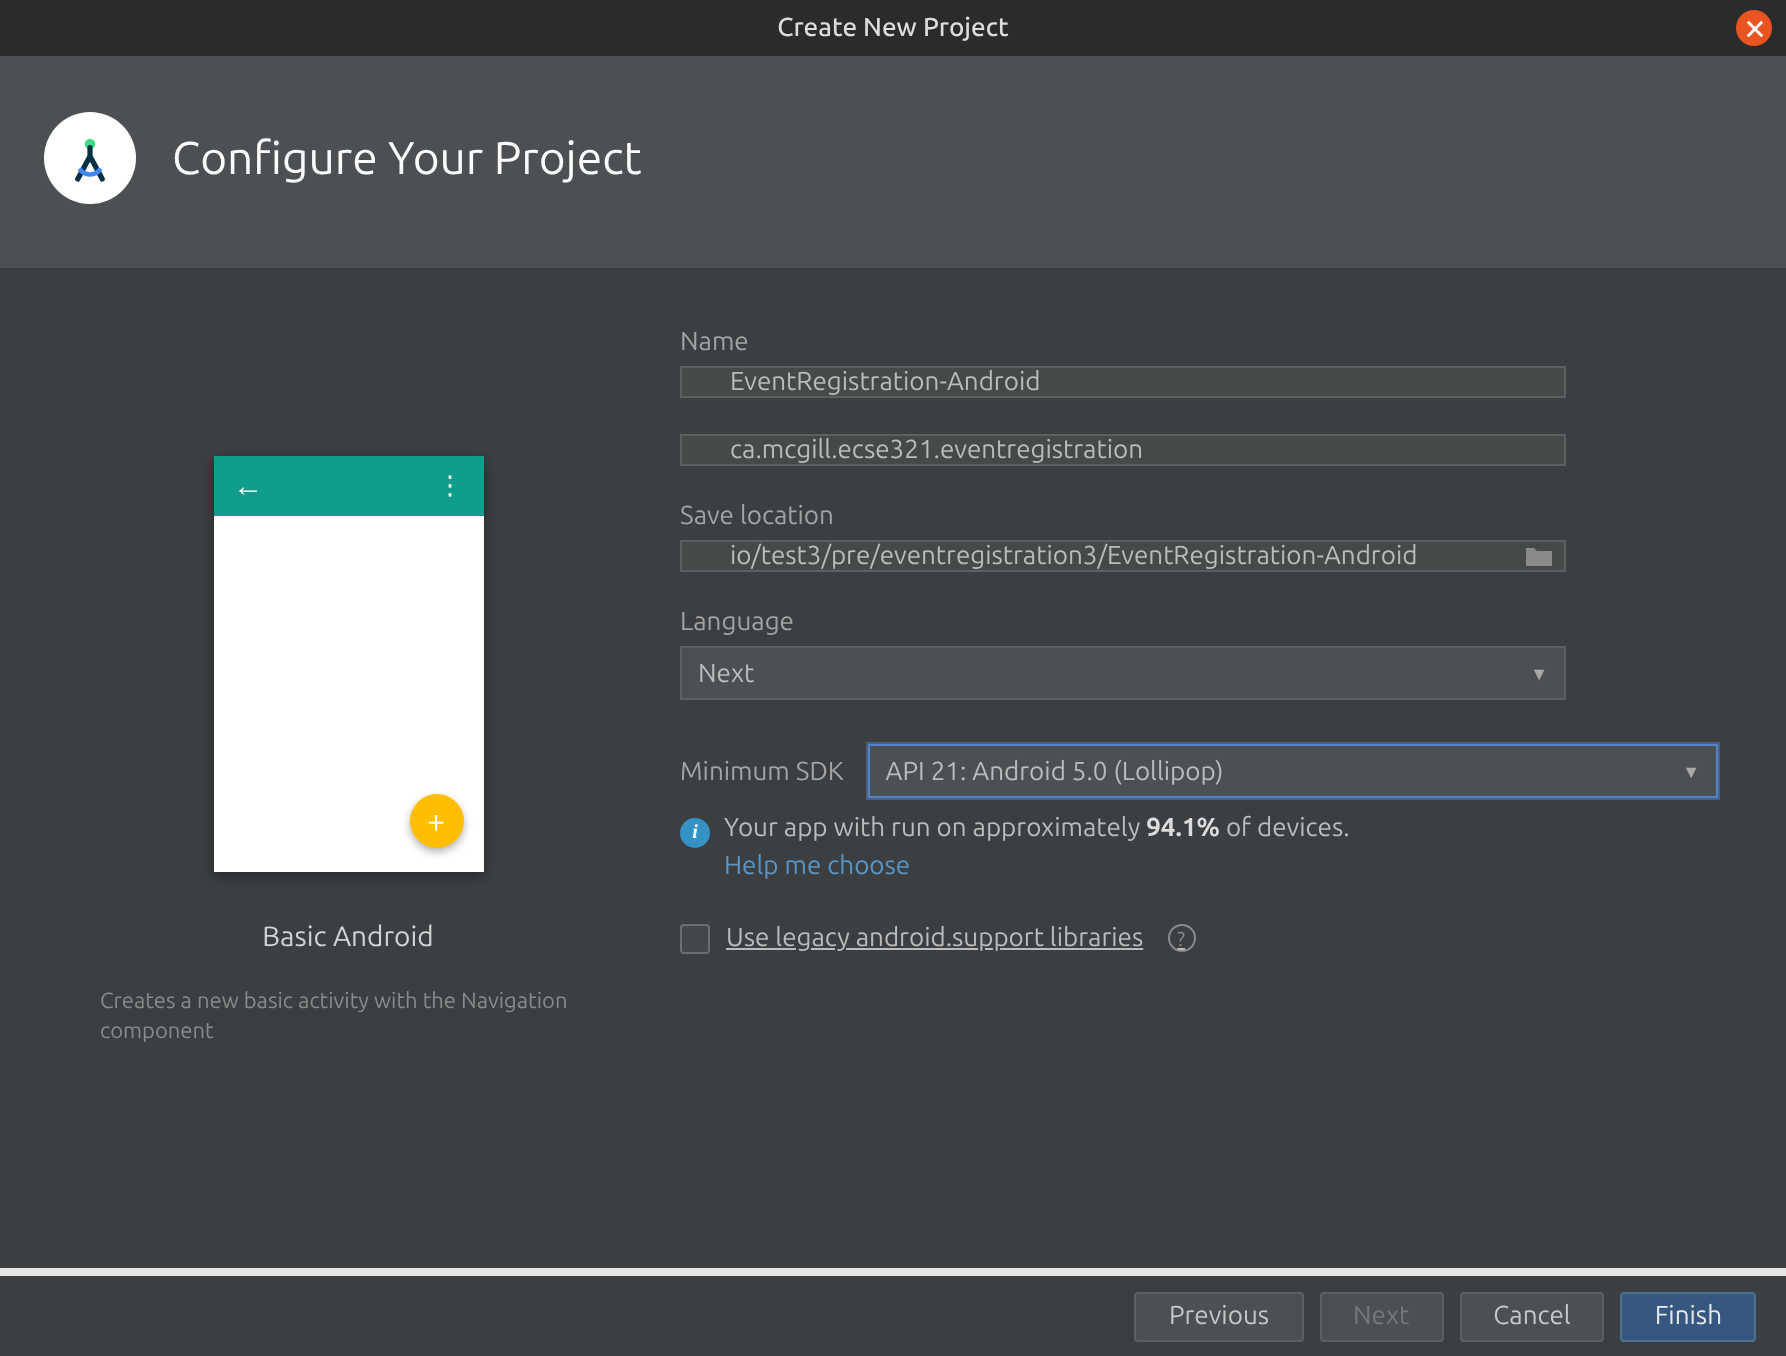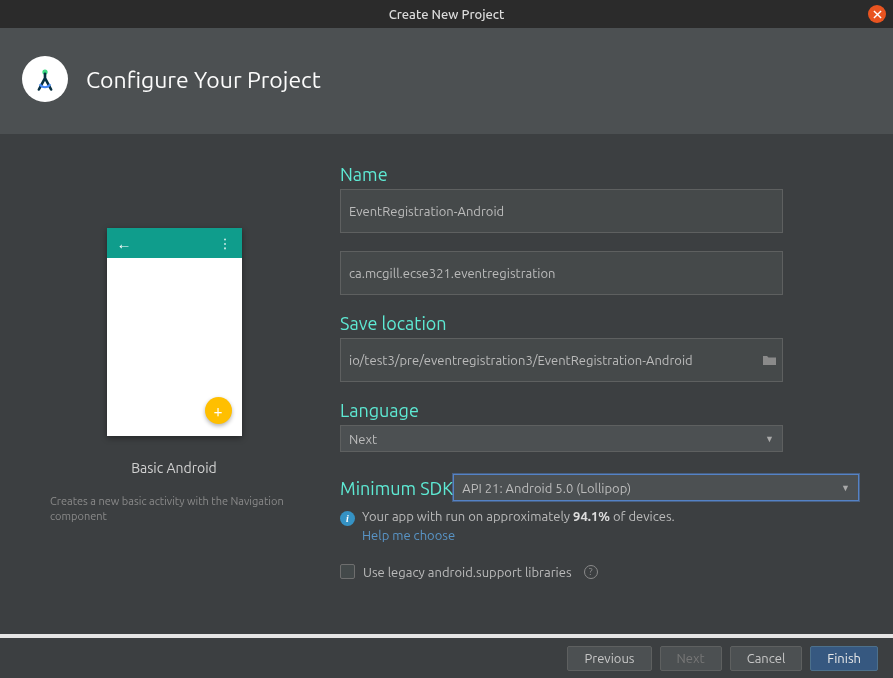--- a/index.html
+++ b/index.html
@@ -130,29 +130,29 @@
       width: 256px;
     }
 
     
     .form-col {
       flex: 1;
       display: flex;
       flex-direction: column;
     }
     .field-label {
-      font-size: 18px;
-      color: #5eead4;
+      font-size: 13px;
+      color: #a3a3a3;
       margin-bottom: 5px;
     }
     .text-input {
       background: #45494a;
       border: 1px solid #5e6060;
-      height: 44px;
-      padding: 0 8px;
+      height: 16px;
+      padding: 0 24px;
       color: #bbbbbb;
       font-size: 13px;
       width: 443px;
       display: flex;
       align-items: center;
       margin-bottom: 18px;
       position: relative;
       text-align: right;
     }
     .text-input.save-loc {
@@ -185,21 +185,21 @@
       margin-bottom: 22px;
       cursor: pointer;
     }
     .select .chevron {
       font-size: 9px;
       color: #a9a9a9;
     }
     .sdk-row {
       display: flex;
       align-items: center;
-      gap: 0;
+      gap: 12px;
       margin-bottom: 8px;
     }
     .sdk-row .field-label { margin-bottom: 0; white-space: nowrap; }
     .sdk-row .select {
       margin-bottom: 0;
       flex: 1;
       width: auto;
       border: 1px solid #5482c6;
       box-shadow: 0 0 0 1px rgba(84,130,198,0.5);
     }
@@ -233,24 +233,24 @@
       color: #5995c7;
       font-size: 13px;
       margin-left: 22px;
       cursor: pointer;
       margin-bottom: 22px;
       display: inline-block;
     }
 
     .checkbox-row {
       display: flex;
-      align-items: center;
       gap: 8px;
       font-size: 13px;
       color: #bbbbbb;
+      text-decoration: underline;
     }
     .checkbox {
       width: 15px;
       height: 15px;
       border: 1px solid #6e6e6e;
       background: #43494a;
       border-radius: 2px;
     }
     .help-q {
       width: 14px;

